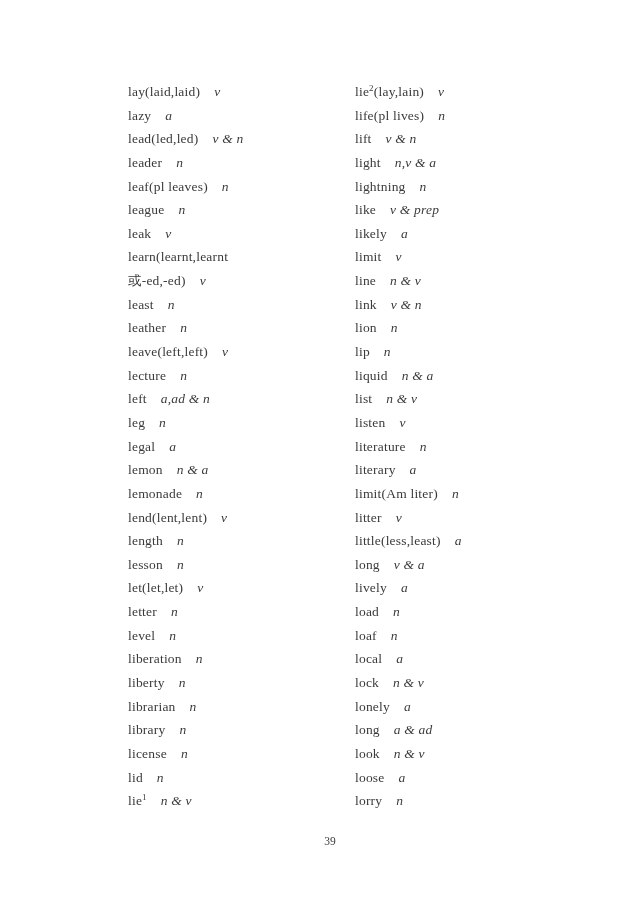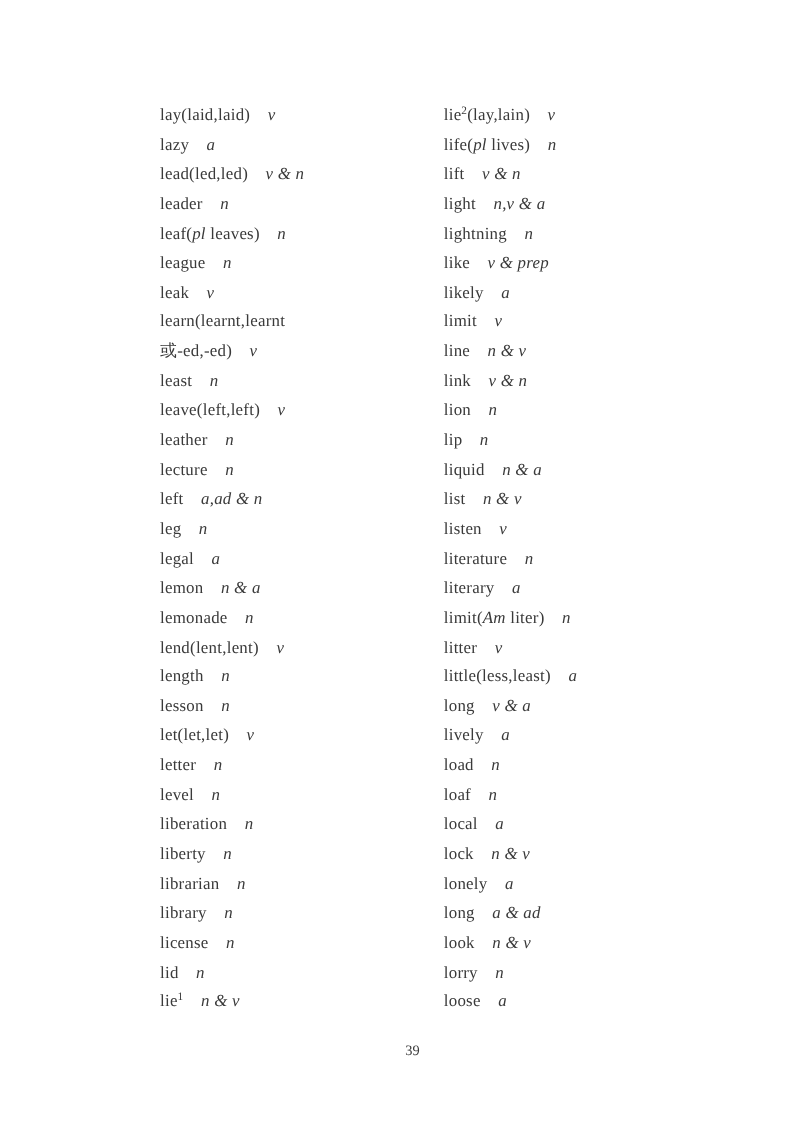--- a/index.html
+++ b/index.html
@@ -23,21 +23,21 @@
   .column.left  { left: 118px; margin-left: 10px; }
   .column.right { left: 355px; }
   .line {
     height: 23.65px;
     line-height: 23.65px;
     font-size: 13.5px;
     white-space: nowrap;
     letter-spacing: 0.2px;
   }
   .seg-r   { font-style: normal; }
-  .seg-i   { font-style: italic; }
+  .seg-i   { }
   .seg-pos { font-style: italic; margin-left: 14px; }
   .seg-sup {
     font-size: 9px;
     vertical-align: 5px;
     line-height: 0;
   }
   .page-number {
     position: absolute;
     top: 835px;
     left: 0;
@@ -55,22 +55,22 @@
       <div class="line"><span class="seg-r">lay(laid,laid)</span><span class="seg-pos">v</span></div>
       <div class="line"><span class="seg-r">lazy</span><span class="seg-pos">a</span></div>
       <div class="line"><span class="seg-r">lead(led,led)</span><span class="seg-pos">v &amp; n</span></div>
       <div class="line"><span class="seg-r">leader</span><span class="seg-pos">n</span></div>
       <div class="line"><span class="seg-r">leaf(</span><span class="seg-i">pl</span><span class="seg-r"> leaves)</span><span class="seg-pos">n</span></div>
       <div class="line"><span class="seg-r">league</span><span class="seg-pos">n</span></div>
       <div class="line"><span class="seg-r">leak</span><span class="seg-pos">v</span></div>
       <div class="line"><span class="seg-r">learn(learnt,learnt</span></div>
       <div class="line"><span class="seg-r">或-ed,-ed)</span><span class="seg-pos">v</span></div>
       <div class="line"><span class="seg-r">least</span><span class="seg-pos">n</span></div>
+      <div class="line"><span class="seg-r">leather</span><span class="seg-pos">n</span></div>
       <div class="line"><span class="seg-r">leave(left,left)</span><span class="seg-pos">v</span></div>
-      <div class="line"><span class="seg-r">leather</span><span class="seg-pos">n</span></div>
       <div class="line"><span class="seg-r">lecture</span><span class="seg-pos">n</span></div>
       <div class="line"><span class="seg-r">left</span><span class="seg-pos">a,ad &amp; n</span></div>
       <div class="line"><span class="seg-r">leg</span><span class="seg-pos">n</span></div>
       <div class="line"><span class="seg-r">legal</span><span class="seg-pos">a</span></div>
       <div class="line"><span class="seg-r">lemon</span><span class="seg-pos">n &amp; a</span></div>
       <div class="line"><span class="seg-r">lemonade</span><span class="seg-pos">n</span></div>
       <div class="line"><span class="seg-r">lend(lent,lent)</span><span class="seg-pos">v</span></div>
       <div class="line"><span class="seg-r">length</span><span class="seg-pos">n</span></div>
       <div class="line"><span class="seg-r">lesson</span><span class="seg-pos">n</span></div>
       <div class="line"><span class="seg-r">let(let,let)</span><span class="seg-pos">v</span></div>
@@ -107,17 +107,17 @@
       <div class="line"><span class="seg-r">little(less,least)</span><span class="seg-pos">a</span></div>
       <div class="line"><span class="seg-r">long</span><span class="seg-pos">v &amp; a</span></div>
       <div class="line"><span class="seg-r">lively</span><span class="seg-pos">a</span></div>
       <div class="line"><span class="seg-r">load</span><span class="seg-pos">n</span></div>
       <div class="line"><span class="seg-r">loaf</span><span class="seg-pos">n</span></div>
       <div class="line"><span class="seg-r">local</span><span class="seg-pos">a</span></div>
       <div class="line"><span class="seg-r">lock</span><span class="seg-pos">n &amp; v</span></div>
       <div class="line"><span class="seg-r">lonely</span><span class="seg-pos">a</span></div>
       <div class="line"><span class="seg-r">long</span><span class="seg-pos">a &amp; ad</span></div>
       <div class="line"><span class="seg-r">look</span><span class="seg-pos">n &amp; v</span></div>
+      <div class="line"><span class="seg-r">loose</span><span class="seg-pos">a</span></div>
       <div class="line"><span class="seg-r">lorry</span><span class="seg-pos">n</span></div>
-      <div class="line"><span class="seg-r">loose</span><span class="seg-pos">a</span></div>
     </div>
   <div class="page-number">39</div>
 </div>
 
 </body></html>

